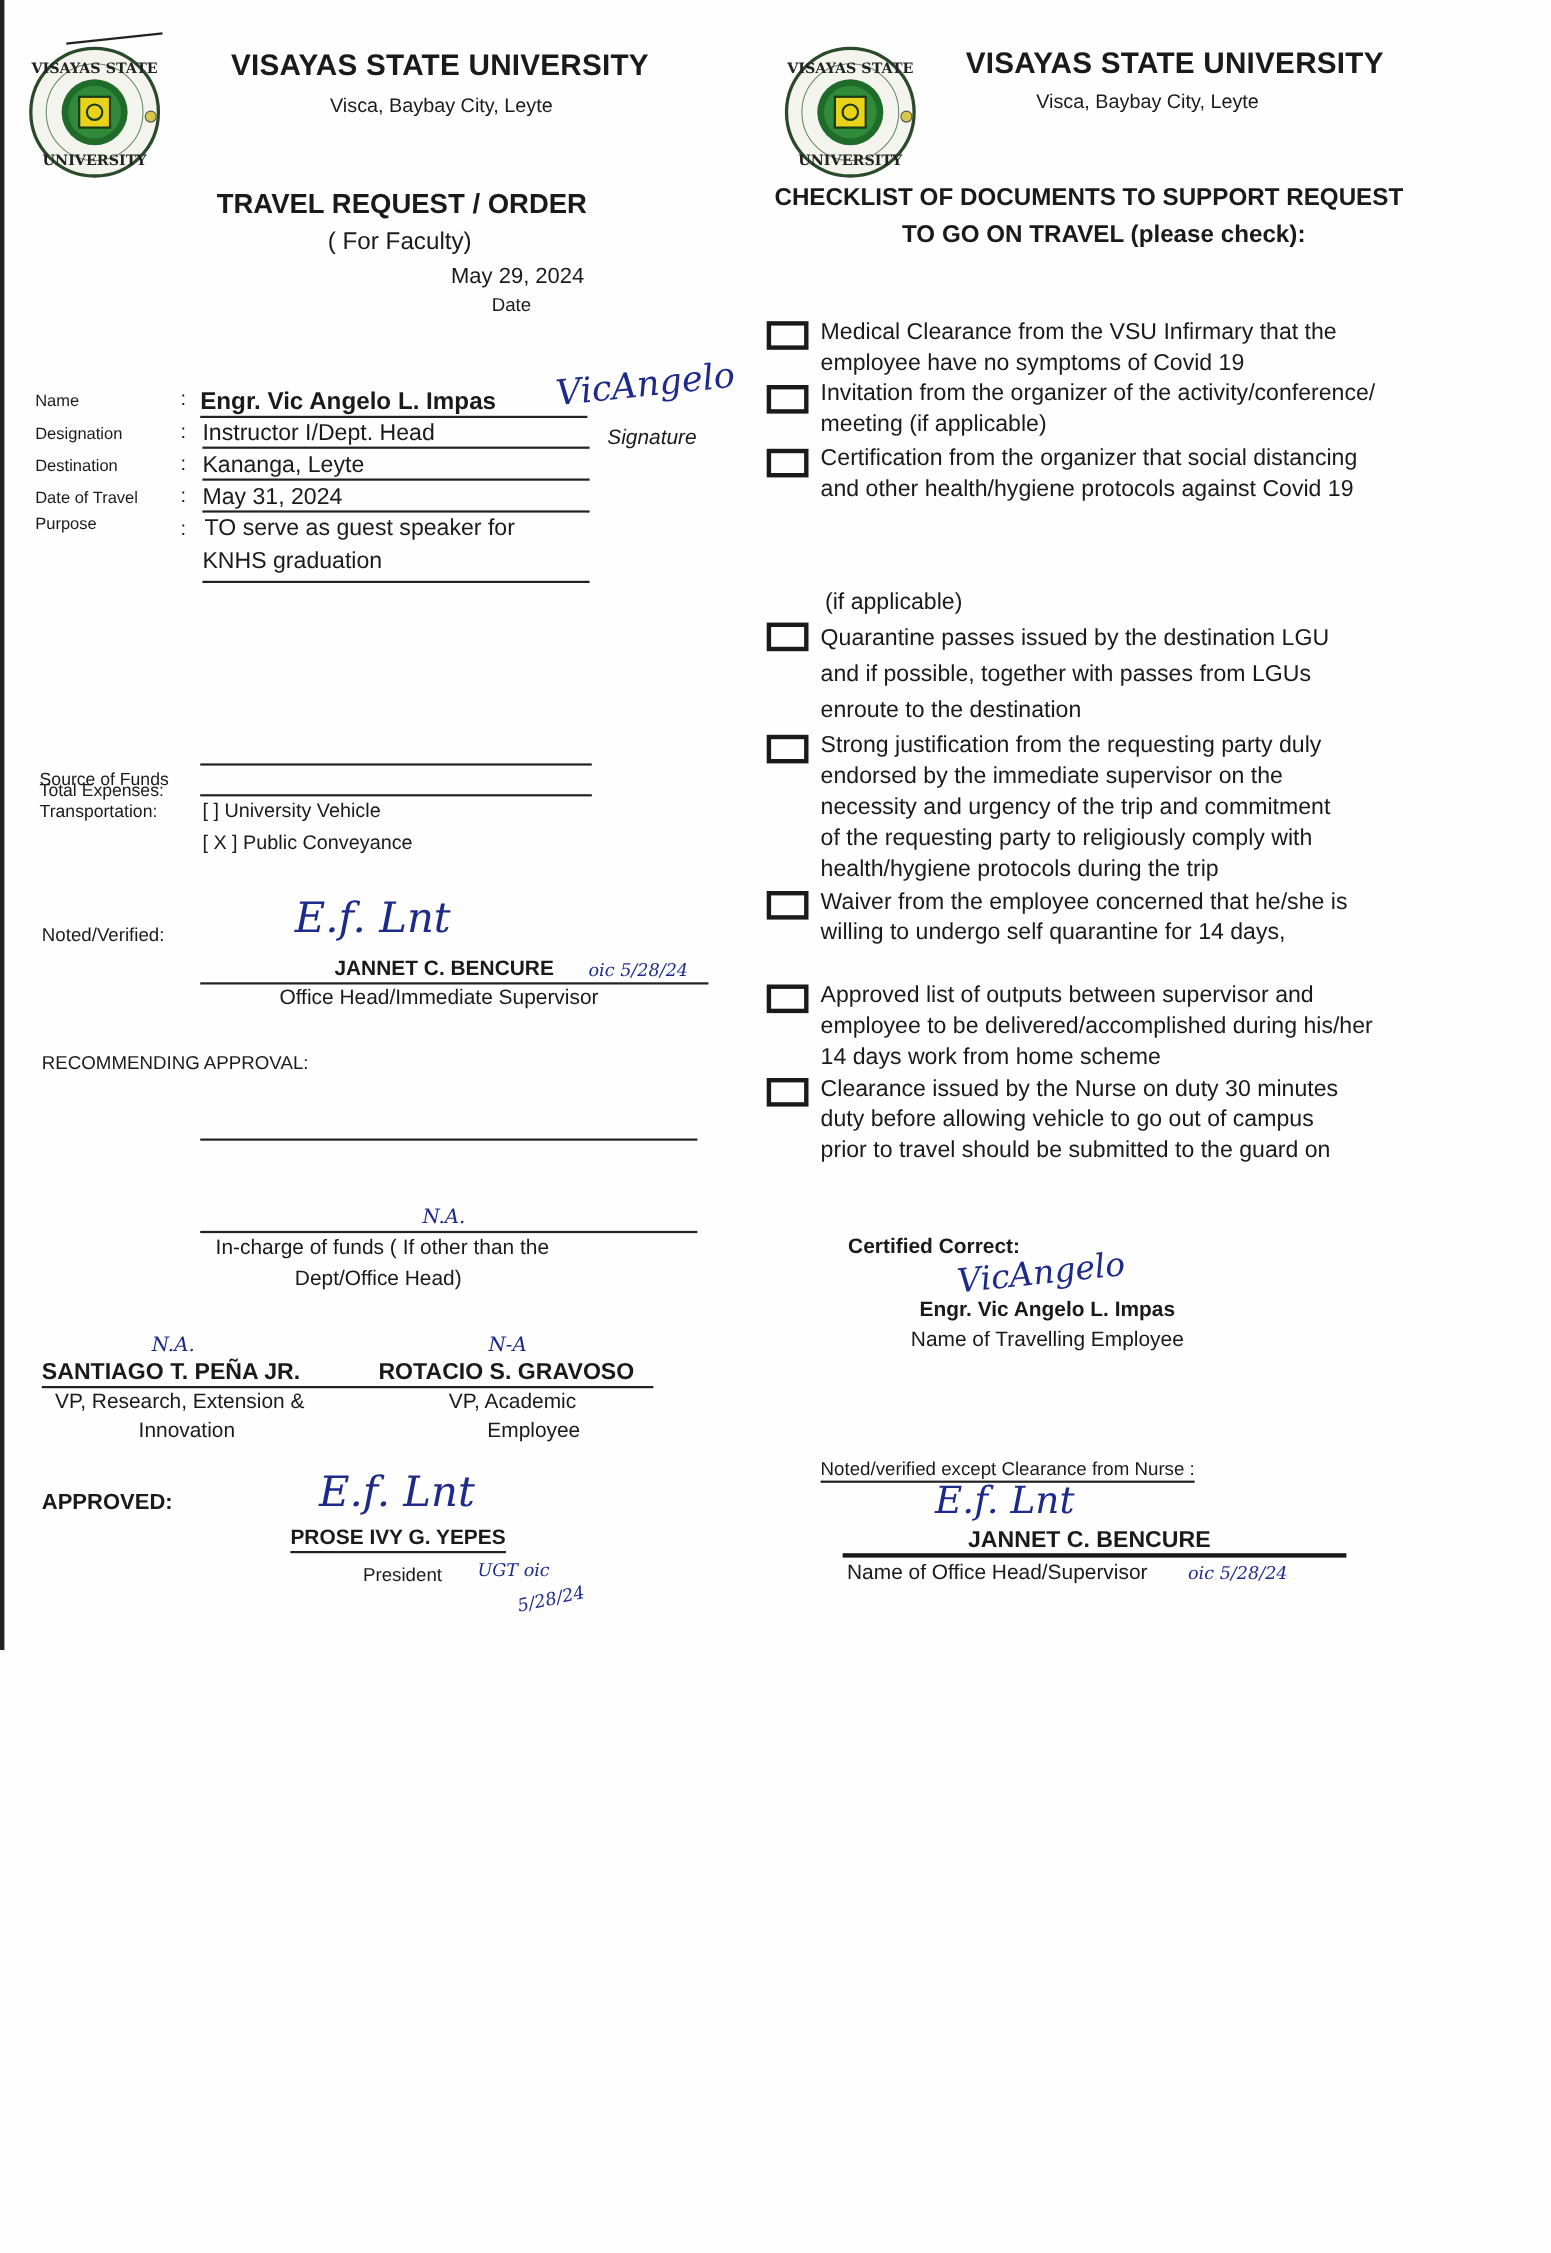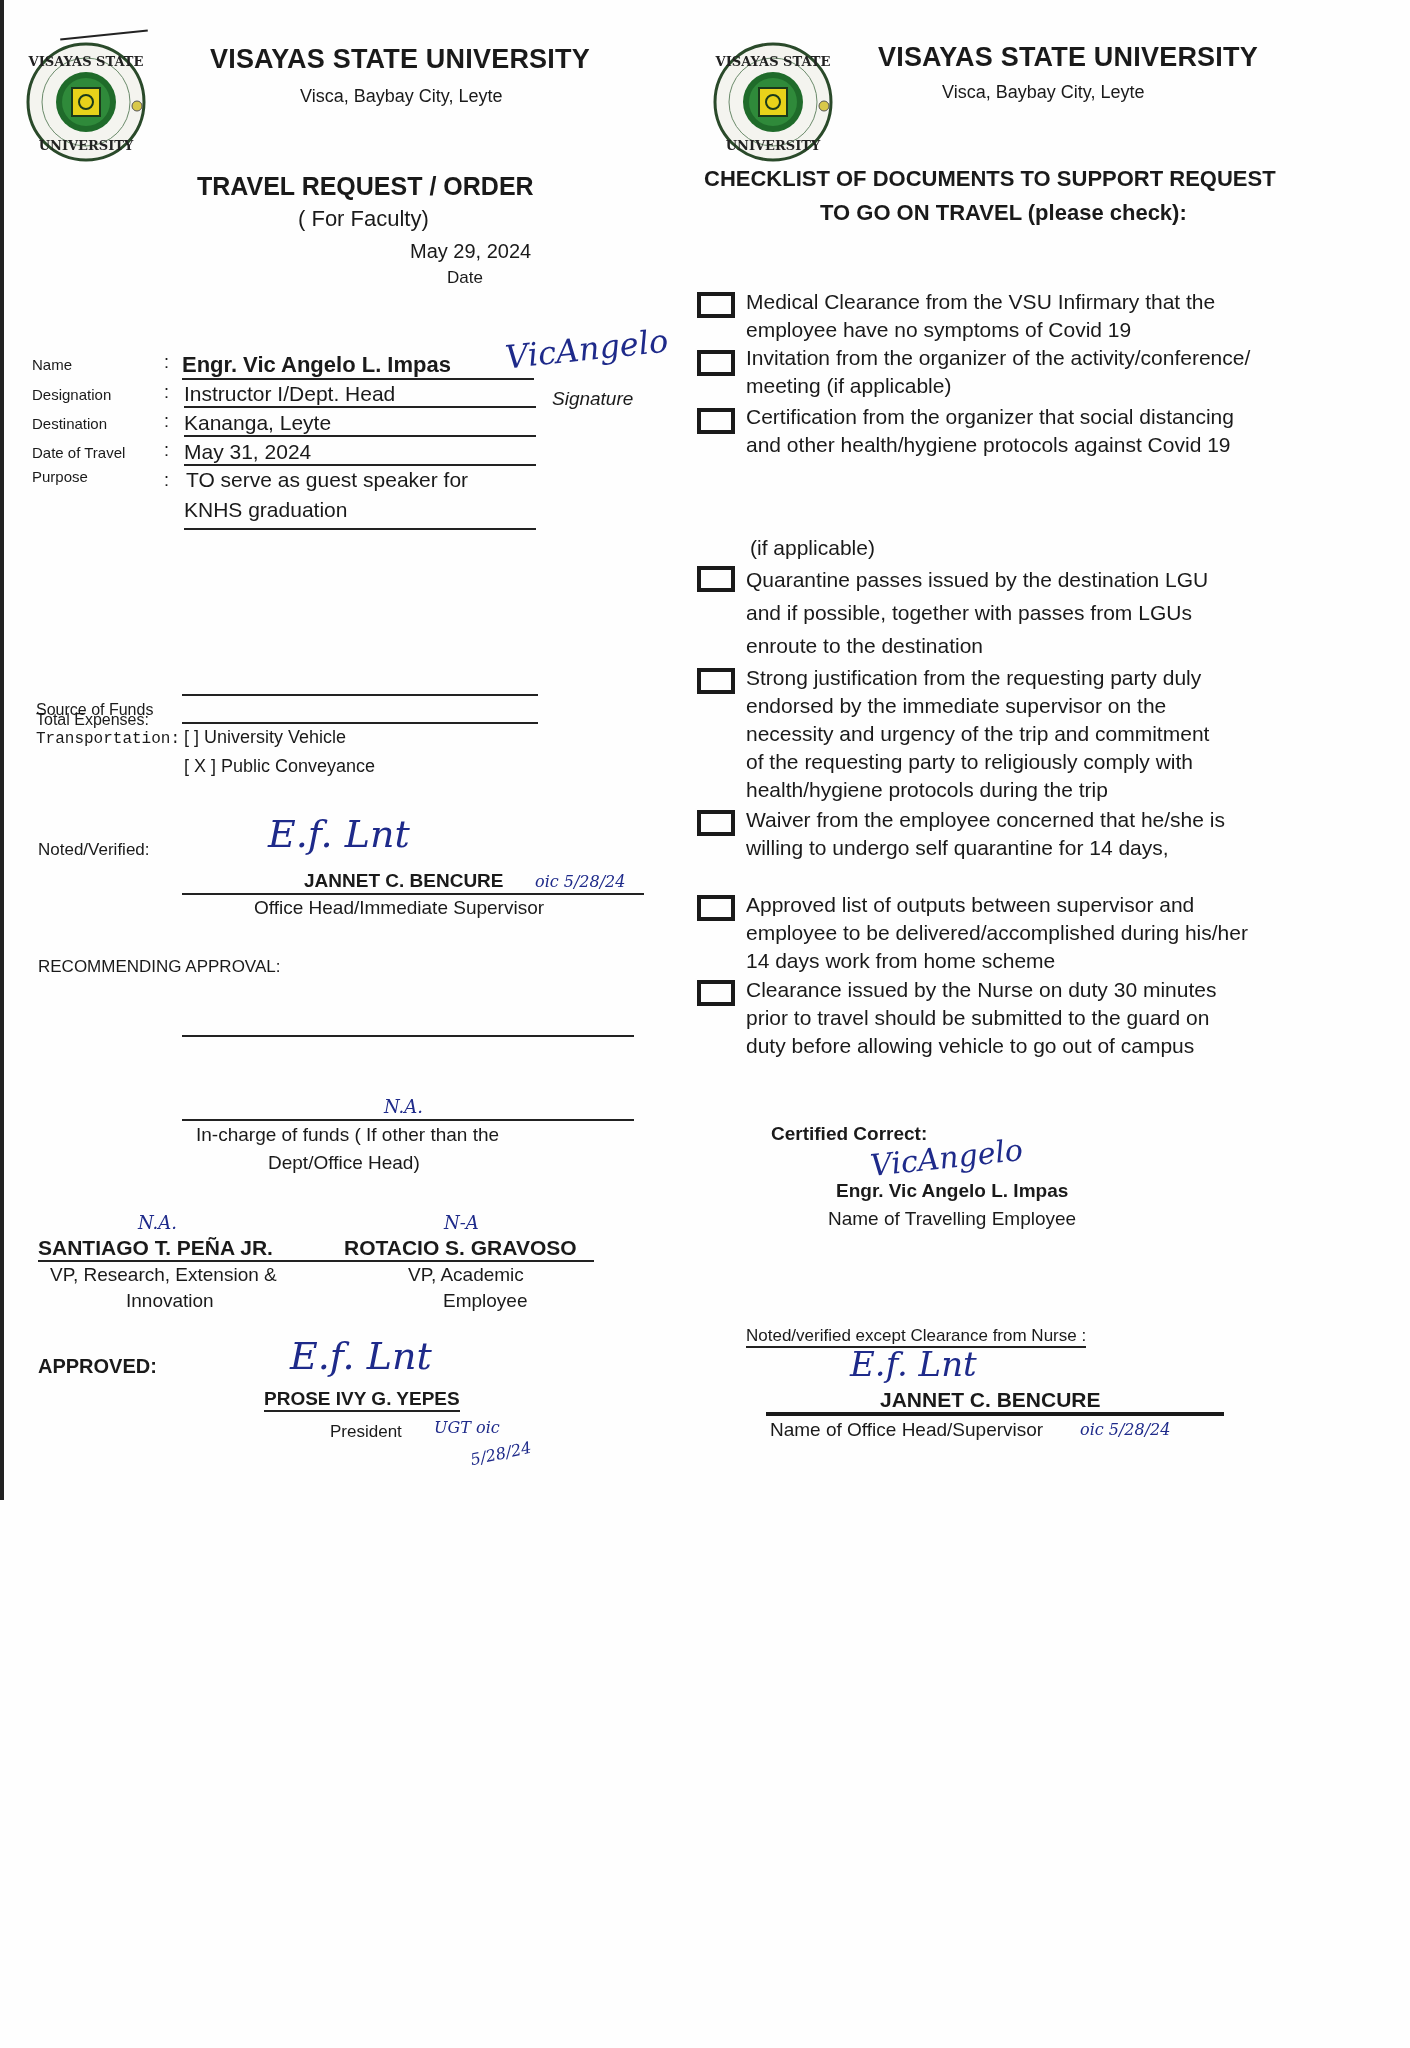--- a/index.html
+++ b/index.html
@@ -74,21 +74,21 @@
 
 <div class="abs lbl" style="left:32px;top:468px;">Purpose</div>
 <div class="abs colon" style="left:164px;top:470px;">:</div>
 <div class="abs val" style="left:186px;top:468px;">TO serve as guest speaker for</div>
 <div class="abs val uline" style="left:184px;top:498px;width:352px;padding-bottom:6px;">KNHS graduation</div>
 
 <div class="abs lbl" style="left:36px;top:673px;font-size:16px;margin-top:38px;">Total Expenses:</div>
 <div class="abs hline" style="left:182px;top:694px;width:356px;"></div>
 <div class="abs lbl" style="left:36px;top:701px;font-size:16px;">Source of Funds</div>
 <div class="abs hline" style="left:182px;top:722px;width:356px;"></div>
-<div class="abs lbl" style="left:36px;top:730px;font-size:16px;font-family:Liberation Mono, monospace;">Transportation:</div>
+<div class="abs lbl" style="left:36px;top:730px;font-size:16px;">Transportation:</div>
 <div class="abs txt18" style="left:184px;top:727px;">[   ] University Vehicle</div>
 <div class="abs txt18" style="left:184px;top:756px;">[ X ] Public Conveyance</div>
 
 <div class="abs txt20" style="left:38px;top:840px;">Noted/Verified:</div>
 <div class="abs sig" style="left:268px;top:812px;font-size:38px;">E.f. Lnt</div>
 <div class="abs bold" style="left:304px;top:870px;font-size:19px;">JANNET C. BENCURE</div>
 <div class="abs sig" style="left:535px;top:872px;font-size:16px;">oic 5/28/24</div>
 <div class="abs hline" style="left:182px;top:893px;width:462px;"></div>
 <div class="abs txt19" style="left:254px;top:897px;">Office Head/Immediate Supervisor</div>
 
@@ -181,22 +181,22 @@
 <div class="abs cb" style="left:697px;top:895px;"></div>
 <div class="abs chk-text" style="left:746px;top:891px;">
   <div>Approved list of outputs between supervisor and</div>
   <div>employee to be delivered/accomplished during his/her</div>
   <div>14 days work from home scheme</div>
 </div>
 
 <div class="abs cb" style="left:697px;top:980px;"></div>
 <div class="abs chk-text" style="left:746px;top:976px;">
   <div>Clearance issued by the Nurse on duty 30 minutes</div>
+  <div>duty before allowing vehicle to go out of campus</div>
   <div>prior to travel should be submitted to the guard on</div>
-  <div>duty before allowing vehicle to go out of campus</div>
 </div>
 
 <div class="abs bold" style="left:771px;top:1123px;font-size:19px;">Certified Correct:</div>
 <div class="abs sig" style="left:870px;top:1140px;font-size:30px;transform:rotate(-6deg);">VicAngelo</div>
 <div class="abs bold" style="left:836px;top:1180px;font-size:19px;">Engr. Vic Angelo L. Impas</div>
 <div class="abs txt19" style="left:828px;top:1208px;">Name of Travelling Employee</div>
 
 <div class="abs txt20 uline" style="left:746px;top:1326px;">Noted/verified except Clearance from Nurse :</div>
 <div class="abs sig" style="left:850px;top:1344px;font-size:34px;">E.f. Lnt</div>
 <div class="abs bold" style="left:880px;top:1388px;font-size:21px;">JANNET C. BENCURE</div>

